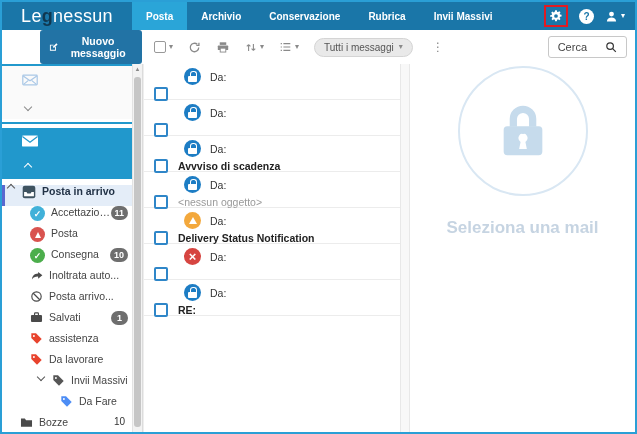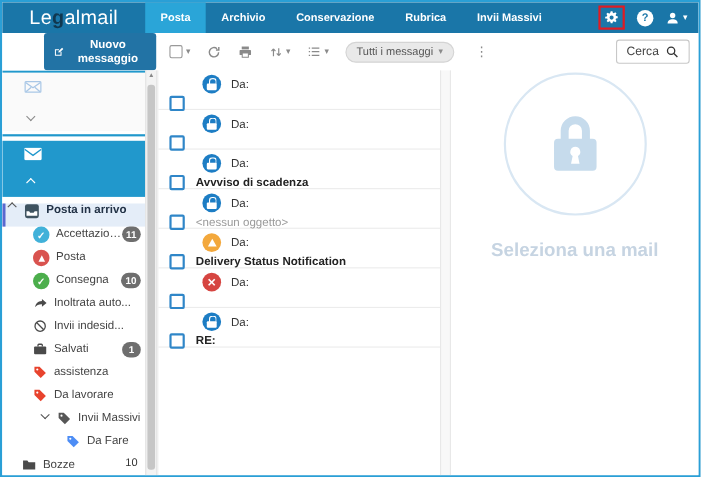--- a/index.html
+++ b/index.html
@@ -25,21 +25,21 @@
   .btn-compose{margin-left:38px;background:#2273a5;color:#fff;border:none;border-radius:3px;
                font-size:10.5px;font-weight:700;padding:5px 9px;display:flex;align-items:center;gap:5px;
                font-family:"Liberation Sans",sans-serif;cursor:pointer;}
   .tools{display:flex;align-items:center;gap:15px;margin-left:12px;color:#8a8a8a;}
   .tool{display:flex;align-items:center;gap:3px;cursor:pointer;}
   .cbx{width:10px;height:10px;border:1.5px solid #999;border-radius:2px;background:#fff;}
   .pill{background:#e9e9e9;border:1px solid #d4d4d4;border-radius:11px;padding:3px 9px;font-size:10px;
         color:#555;display:flex;align-items:center;gap:5px;cursor:pointer;white-space:nowrap;}
   .kebab{font-size:12px;color:#8a8a8a;margin-left:4px;cursor:pointer;}
   .btn-search{margin-left:auto;margin-right:8px;background:#fff;border:1px solid #c8c8c8;border-radius:3px;
-              padding:4px 9px;font-size:11px;color:#444;display:flex;align-items:center;gap:6px;
+              padding:4px 9px;font-size:11px;color:#444;display:flex;align-items:center;gap:18px;
               font-family:"Liberation Sans",sans-serif;cursor:pointer;}
   
   .main{flex:1;display:flex;min-height:0;}
   
   .sidebar{flex:0 0 140px;position:relative;border-right:1px solid #dcdcdc;background:#fff;}
   .sb-content{position:absolute;left:0;top:0;bottom:0;right:9px;overflow:hidden;}
   .mbox1{border-top:2px solid #2198cc;background:#fafafa;padding:6px 0 5px 20px;}
   .mbox1 .row2{margin-top:6px;margin-left:3px;}
   .blueline{height:2px;background:#2198cc;margin-top:3px;}
   .mbox2{margin-top:4px;background:#2198cc;padding:5px 0 5px 20px;}
@@ -102,21 +102,21 @@
 </style>
 </head>
 <body>
 
 <div class="page">
 
   <header class="topbar">
     <div class="logo">
         <span>Le</span>
         <span class="gaccent">g</span>
-        <span>almail</span>
+        <span>nessun</span>
       </div>
     <nav class="tabs">
       <div class="tab active">Posta</div>
       <div class="tab">Archivio</div>
       <div class="tab">Conservazione</div>
       <div class="tab">Rubrica</div>
       <div class="tab">Invii Massivi</div>
     </nav>
     <div class="topbar-right">
       <span class="annot">
@@ -255,21 +255,21 @@
               </span>
             <span class="f-label">Inoltrata auto...</span>
           </li>
           <li class="f-row">
             <span class="ic">
                 <svg width="13" height="13" viewBox="0 0 20 20" fill="none" stroke="#4a4a4a" stroke-width="1.8">
                   <circle cx="10" cy="10" r="7.2"></circle>
                   <path d="M5 5l10 10"></path>
                 </svg>
               </span>
-            <span class="f-label">Invii indesid...</span>
+            <span class="f-label">Posta arrivo...</span>
           </li>
           <li class="f-row">
             <span class="ic">
                 <svg width="13" height="13" viewBox="0 0 20 20">
                   <rect x="1.5" y="6" width="17" height="11" rx="1.5" fill="#4a4a4a"></rect>
                   <path d="M7 6V4.2A1.2 1.2 0 0 1 8.2 3h3.6A1.2 1.2 0 0 1 13 4.2V6" fill="none" stroke="#4a4a4a" stroke-width="1.8"></path>
                 </svg>
               </span>
             <span class="f-label">Salvati</span>
             <span class="badge">1</span>

